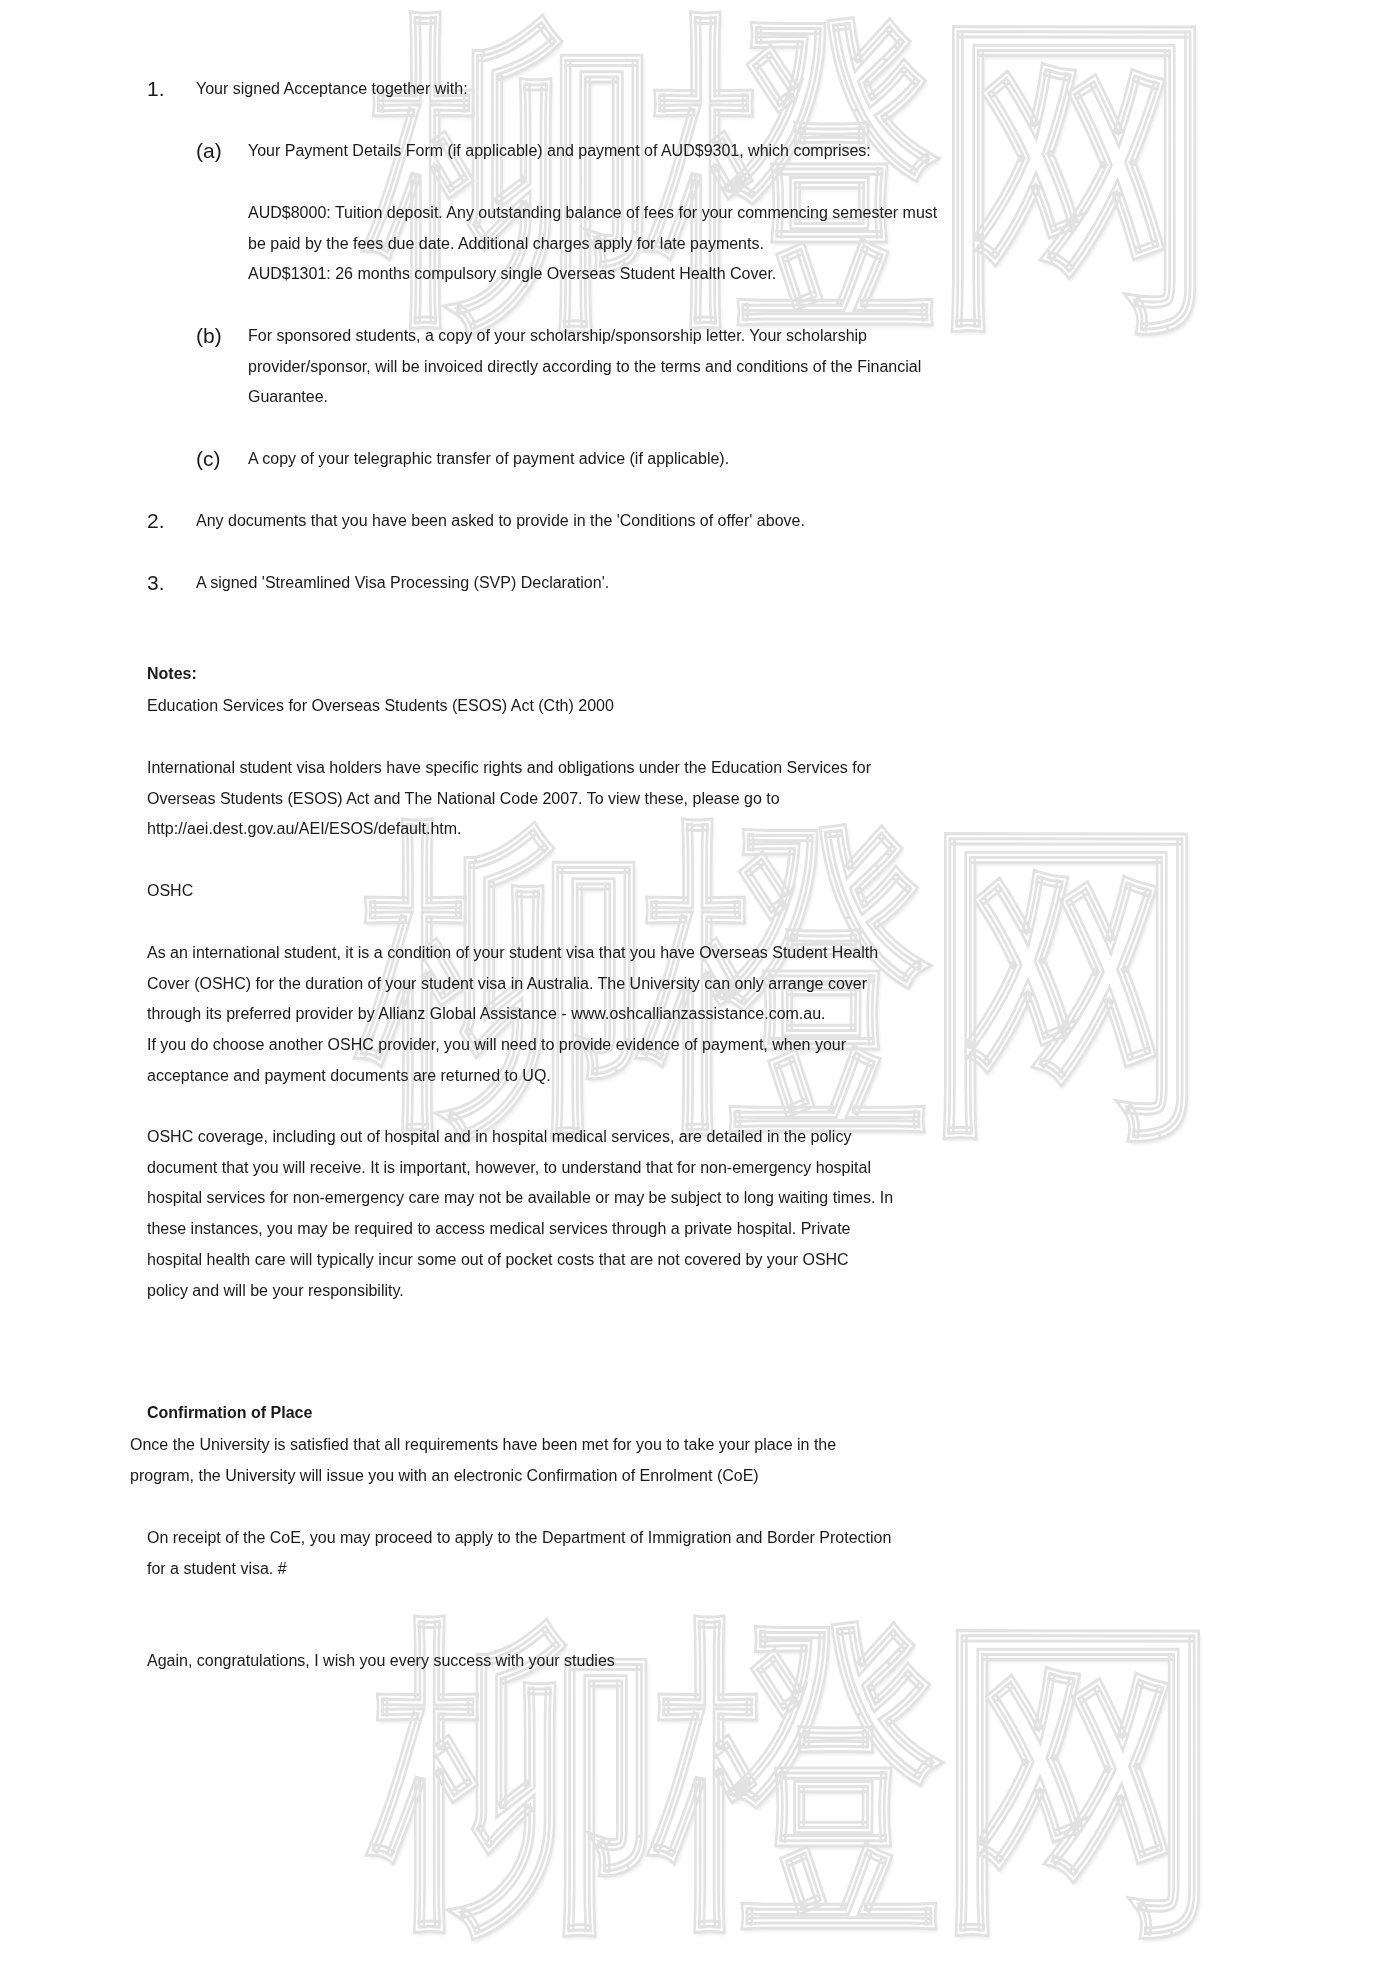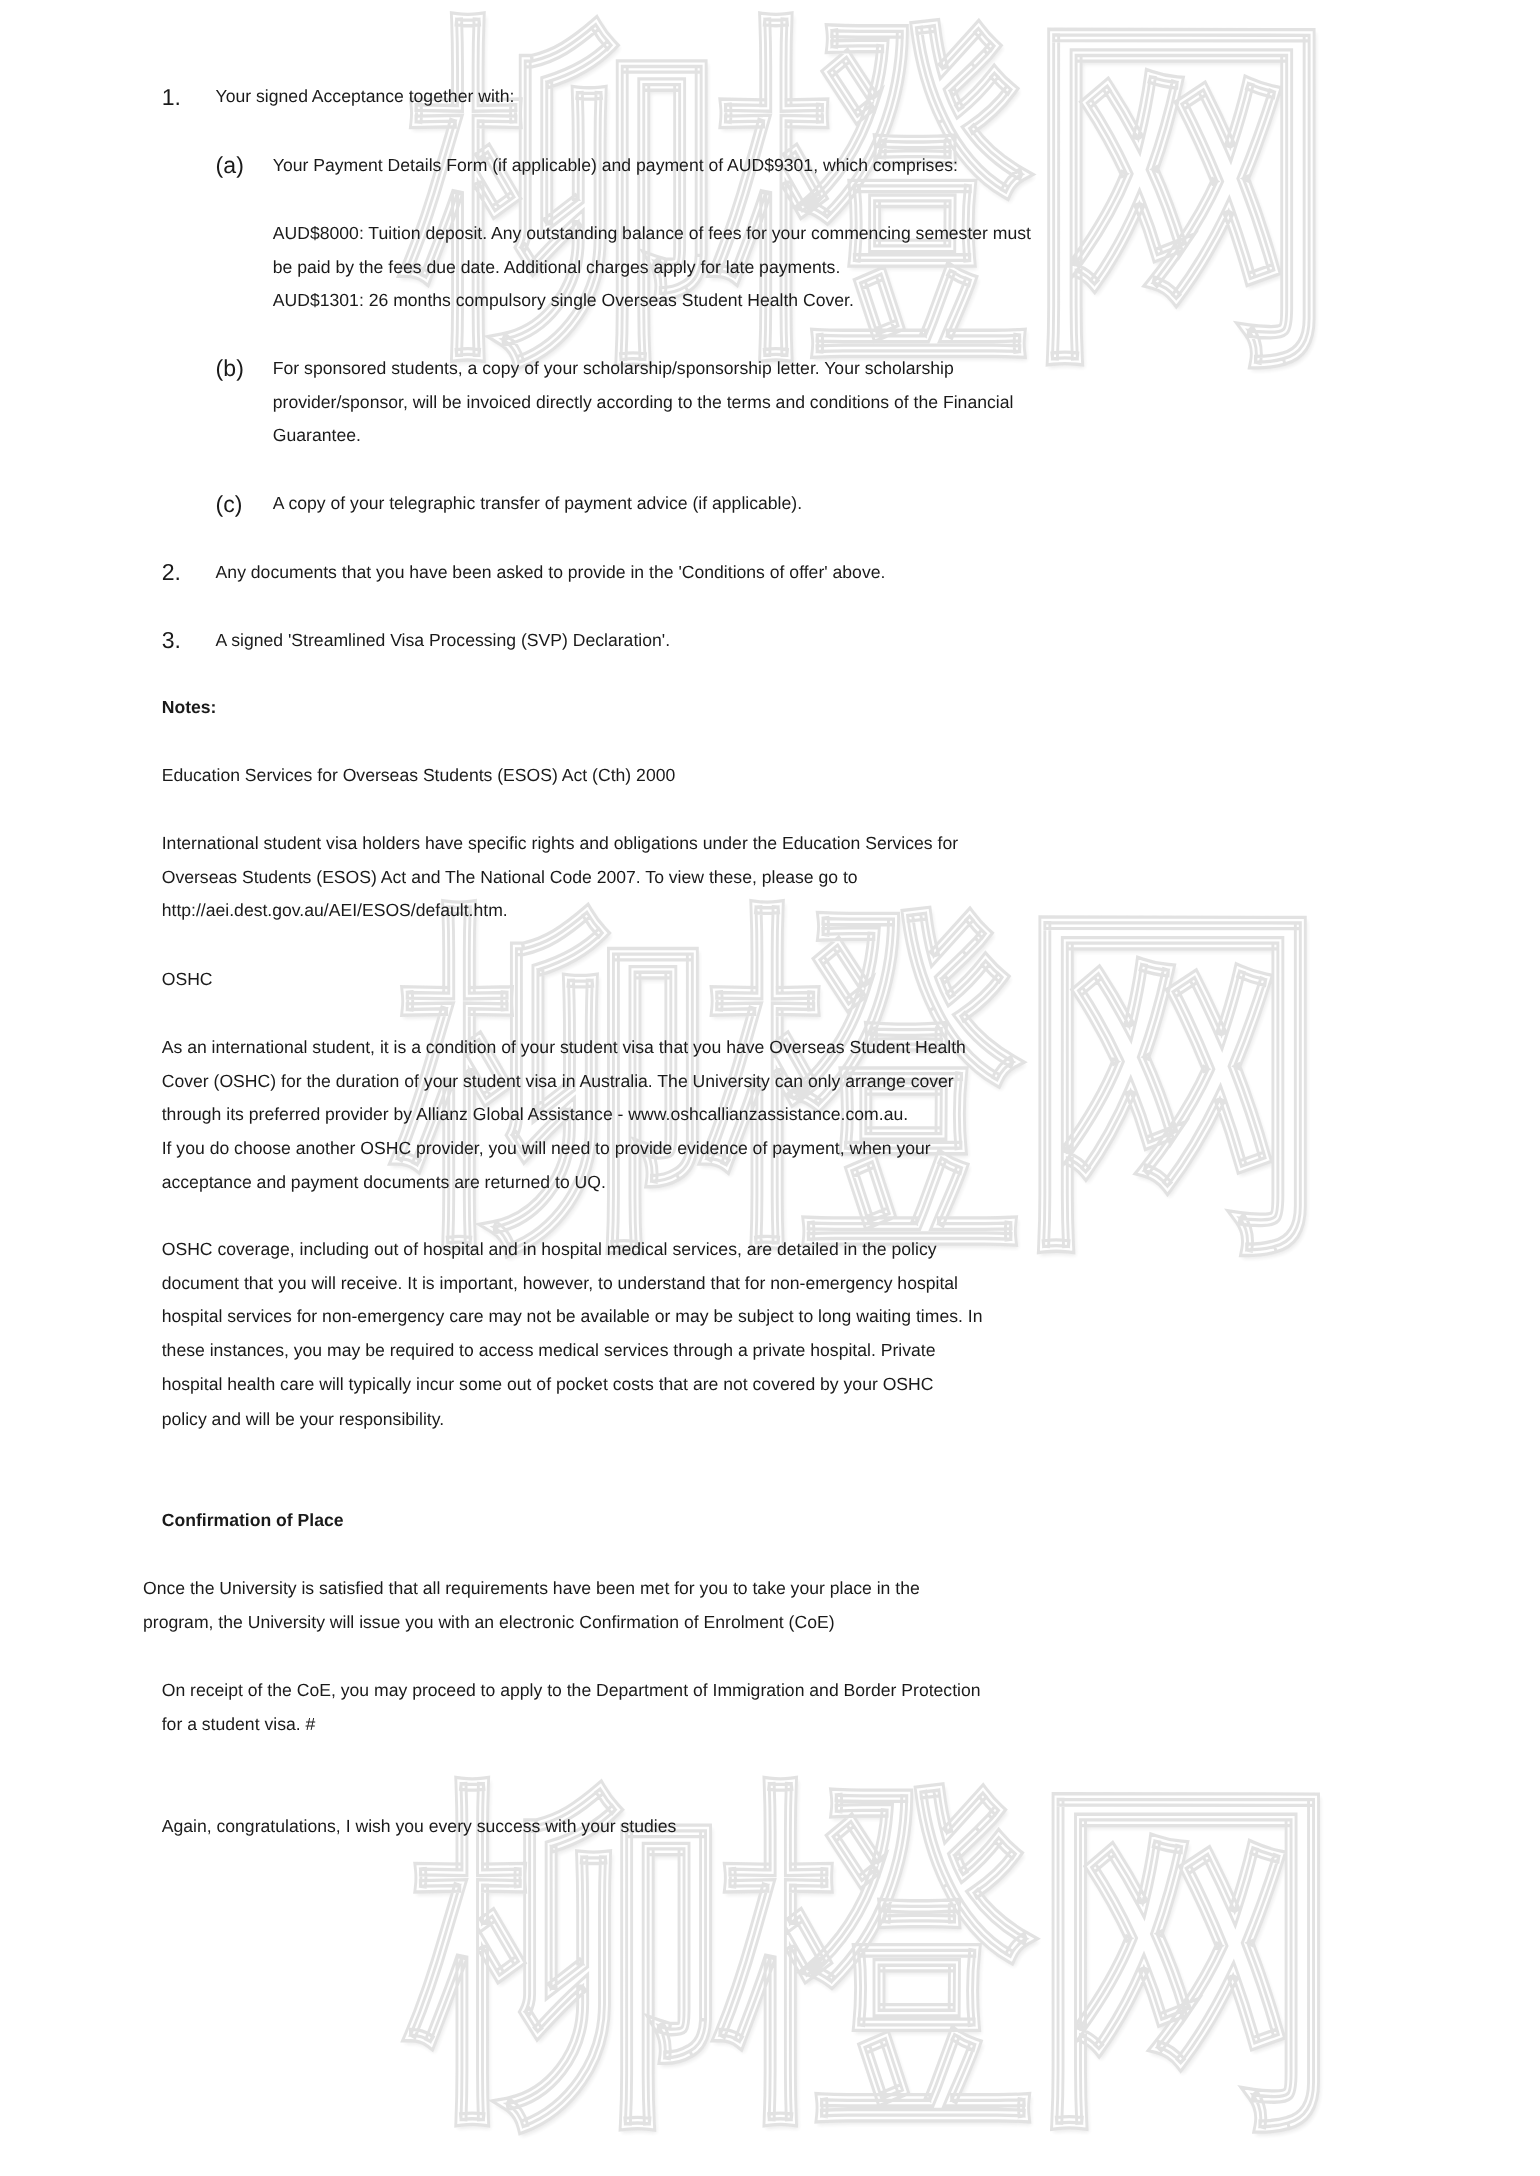--- a/index.html
+++ b/index.html
@@ -1,20 +1,20 @@
 <!DOCTYPE html>
 <html><head>
 <meta charset="utf-8">
 <style>
   html, body { margin: 0; padding: 0; background: #ffffff; }
   body { width: 1400px; height: 1978px; position: relative; overflow: hidden;
          font-family: "Liberation Sans", sans-serif; color: #1a1a1a; }
   .page { position: absolute; left: 0; top: 0; width: 1400px; height: 1978px; }
   .line { position: absolute; font-size: 16px; line-height: 30.6px; white-space: nowrap; letter-spacing: 0; }
-  .bold { font-weight: bold; }
+  .bold { font-weight: bold; margin-top: 30px; }
   .para { position: absolute; font-size: 16px; line-height: 30.7px; width: 1140px; }
   .para .l { display: block; white-space: nowrap; }
   .marker { position: absolute; font-size: 21px; line-height: 30.6px; }
   .wm { position: absolute; font-family: "DejaVu Sans", sans-serif; font-weight: bold;
         font-size: 330px; line-height: 1; color: #ffffff; letter-spacing: -10px;
         -webkit-text-stroke: 3px #dedede;
         text-shadow: 2px 3px 4px rgba(0,0,0,0.10);
         opacity: 0.85; pointer-events: none; white-space: nowrap;
         transform: scaleX(0.88); transform-origin: left top; }
 </style>

